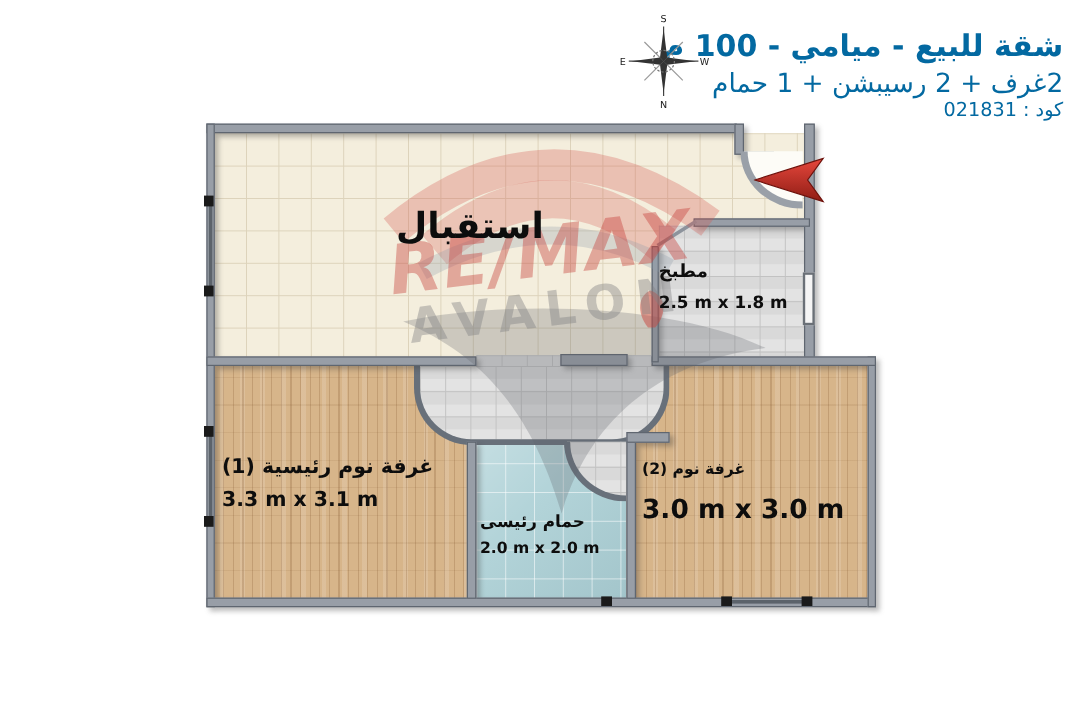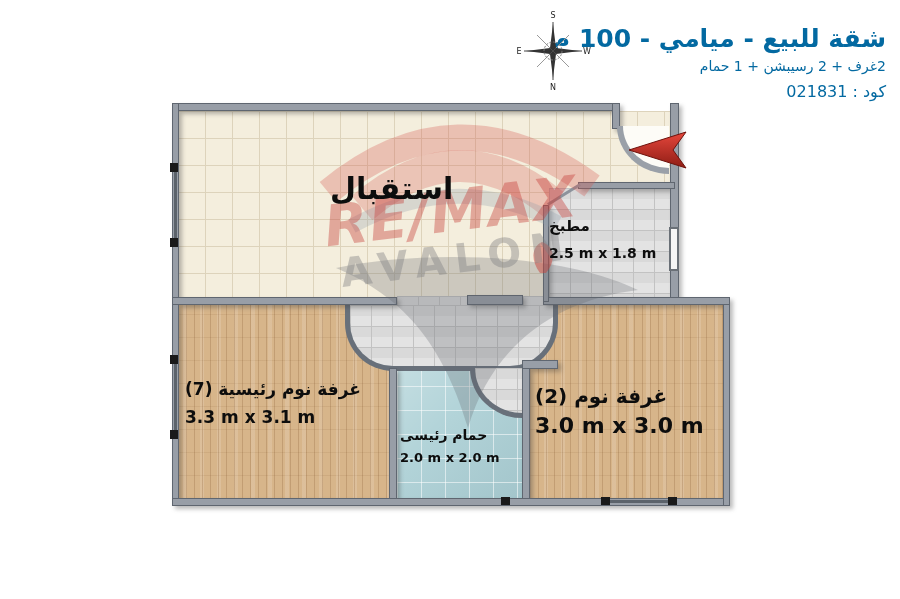--- a/index.html
+++ b/index.html
@@ -46,21 +46,21 @@
            transform:rotate(-7deg);pointer-events:none;}
   .wm-line1{font-size:57px;font-weight:bold;font-style:italic;letter-spacing:1px;
             color:rgba(198,60,54,.40);}
   .wm-line2{font-size:40px;font-weight:bold;letter-spacing:9px;margin-top:-8px;
             color:rgba(128,128,130,.42);}
 </style>
 </head>
 <body>
 
 <div class="hdr" style="top:24px;font-size:25px;font-weight:bold;">شقة للبيع - ميامي - 100 م</div>
-<div class="hdr" style="top:58px;font-size:14px;">2غرف + 2 رسيبشن + 1 حمام</div>
+<div class="hdr" style="top:58px;font-size:22px;">2غرف + 2 رسيبشن + 1 حمام</div>
 <div class="hdr" style="top:82px;font-size:16px;">كود : 021831</div>
 
 <div class="abs" style="left:515px;top:10px;width:76px;height:82px;">
   <svg width="76" height="82" viewBox="0 0 76 82">
     <g stroke="#444" stroke-width="1">
       <line x1="38" y1="12" x2="38" y2="70"></line>
       <line x1="9" y1="41" x2="67" y2="41"></line>
       <line x1="22" y1="25" x2="54" y2="57" stroke="#999"></line>
       <line x1="54" y1="25" x2="22" y2="57" stroke="#999"></line>
     </g>
@@ -137,27 +137,27 @@
   <div class="wm-text">
     <div class="wm-line1">RE/MAX</div>
     <div class="wm-line2">AVALON</div>
   </div>
 
   <div class="lbl" dir="rtl" style="left:330px;top:172px;width:230px;font-size:30px;">استقبال</div>
 
   <div class="lbl" dir="rtl" style="left:549px;top:218px;width:123px;font-size:15px;">مطبخ</div>
   <div class="lbl" style="left:549px;top:246px;width:123px;font-size:14px;">2.5 m x 1.8 m</div>
 
-  <div class="lbl" dir="rtl" style="left:185px;top:380px;width:200px;font-size:17px;">غرفة نوم رئيسية (7)</div>
+  <div class="lbl" dir="rtl" style="left:185px;top:380px;width:200px;font-size:17px;">غرفة نوم رئيسية (1)</div>
   <div class="lbl" style="left:185px;top:408px;width:200px;font-size:17px;">3.3 m x 3.1 m</div>
 
   <div class="lbl" dir="rtl" style="left:400px;top:428px;width:120px;font-size:14px;">حمام رئيسى</div>
   <div class="lbl" style="left:400px;top:451px;width:120px;font-size:13px;">2.0 m x 2.0 m</div>
 
-  <div class="lbl" dir="rtl" style="left:535px;top:385px;width:180px;font-size:20px;">غرفة نوم (2)</div>
+  <div class="lbl" dir="rtl" style="left:535px;top:385px;width:180px;font-size:13px;">غرفة نوم (2)</div>
   <div class="lbl" style="left:535px;top:414px;width:180px;font-size:22px;">3.0 m x 3.0 m</div>
 
   <div class="abs" style="left:628px;top:131px;width:60px;height:38px;">
     <svg width="60" height="38" viewBox="0 0 60 38">
       <defs>
         <linearGradient id="redg" x1="0" y1="0" x2="0" y2="1">
           <stop offset="0" stop-color="#e6473c"></stop>
           <stop offset="1" stop-color="#8f1d15"></stop>
         </linearGradient>
       </defs>

